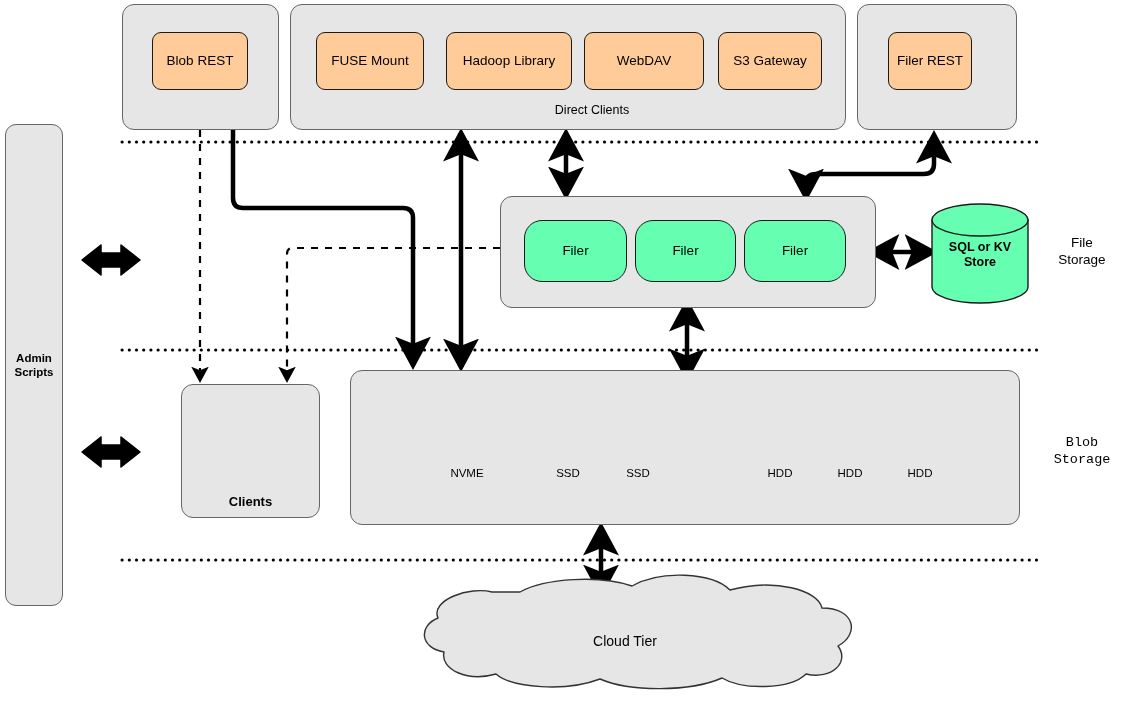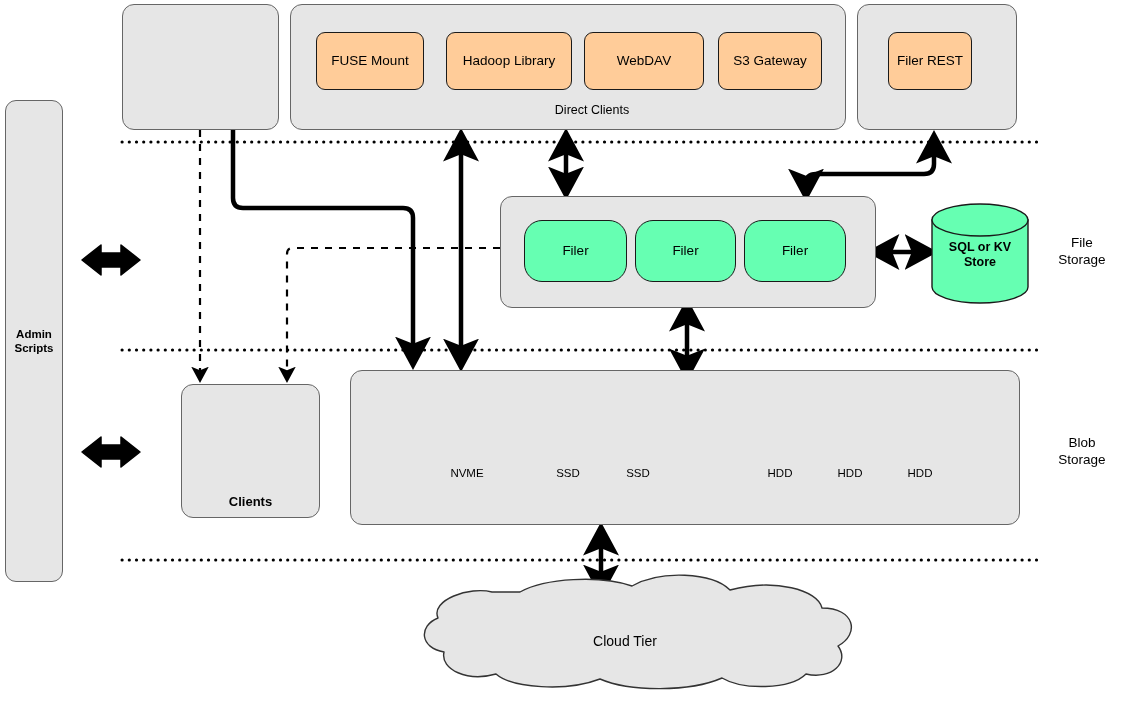--- a/index.html
+++ b/index.html
@@ -79,20 +79,21 @@
     border-radius: 11px;
     display: flex;
     align-items: center;
     justify-content: center;
     font-size: 11.5px;
     font-weight: bold;
     text-align: center;
     line-height: 1.25;
     white-space: pre;
     color: #000;
+    margin-top: 24px;
   }
   .masters-caption {
     position: absolute;
     font-size: 13px;
     font-weight: bold;
     text-align: center;
     color: #000;
     white-space: pre;
   }
   .cloud-caption {
@@ -252,20 +253,21 @@
                C468,682 440,670 444,652
                C420,648 418,626 438,618
                C430,600 470,586 492,592 Z" fill="#E6E6E6" stroke="#333" stroke-width="1.4" stroke-linejoin="round"></path>
     </g>
   </svg>
 
   <div class="admin-rail" style="left:5px; top:100px; width:56px; height:480px;">Admin
 Scripts</div>
 
   <div class="node group" style="left:122px; top:4px; width:157px; height:126px;"></div>
+  <div class="node client" style="left:152px; top:32px; width:96px; height:58px;">Blob REST</div>
 
   <div class="node group" style="left:290px; top:4px; width:556px; height:126px;"></div>
   <div class="node client" style="left:316px; top:32px; width:108px; height:58px;">FUSE Mount</div>
   <div class="node client" style="left:584px; top:32px; width:120px; height:58px;">WebDAV</div>
   <div class="node client" style="left:446px; top:32px; width:126px; height:58px;">Hadoop Library</div>
   <div class="node client" style="left:718px; top:32px; width:104px; height:58px;">S3 Gateway</div>
   <div class="group-caption" style="left:290px; top:103px; width:556px;">Direct Clients</div>
 
   <div class="node group" style="left:857px; top:4px; width:160px; height:126px;"></div>
   <div class="node client" style="left:888px; top:32px; width:84px; height:58px;">Filer REST</div>
@@ -273,21 +275,21 @@
   <div class="node group" style="left:500px; top:196px; width:376px; height:112px;"></div>
   <div class="node filer" style="left:524px; top:220px; width:103px; height:62px;">Filer</div>
   <div class="node filer" style="left:635px; top:220px; width:101px; height:62px;">Filer</div>
   <div class="node filer" style="left:744px; top:220px; width:102px; height:62px;">Filer</div>
 
   <div class="kv-label" style="left:932px; top:240px; width:96px;">SQL or KV
 Store</div>
 
   <div class="side-label" style="left:1046px; top:235px; width:72px;">File
 Storage</div>
-  <div class="side-label" style="left:1046px; top:435px; width:72px;">Blob
+  <div class="side-label" style="left:1046px; top:435px; width:72px;font-family:Liberation Mono, monospace;">Blob
 Storage</div>
 
   <div class="node group" style="left:181px; top:384px; width:139px; height:134px;"></div>
   <div class="masters-caption" style="left:181px; top:494px; width:139px;">Clients</div>
 
   <div class="node group" style="left:350px; top:370px; width:670px; height:155px;"></div>
 
   <div class="disk-label" style="left:440px; top:467px; width:54px;">NVME</div>
   <div class="disk-label" style="left:541px; top:467px; width:54px;">SSD</div>
   <div class="disk-label" style="left:611px; top:467px; width:54px;">SSD</div>

